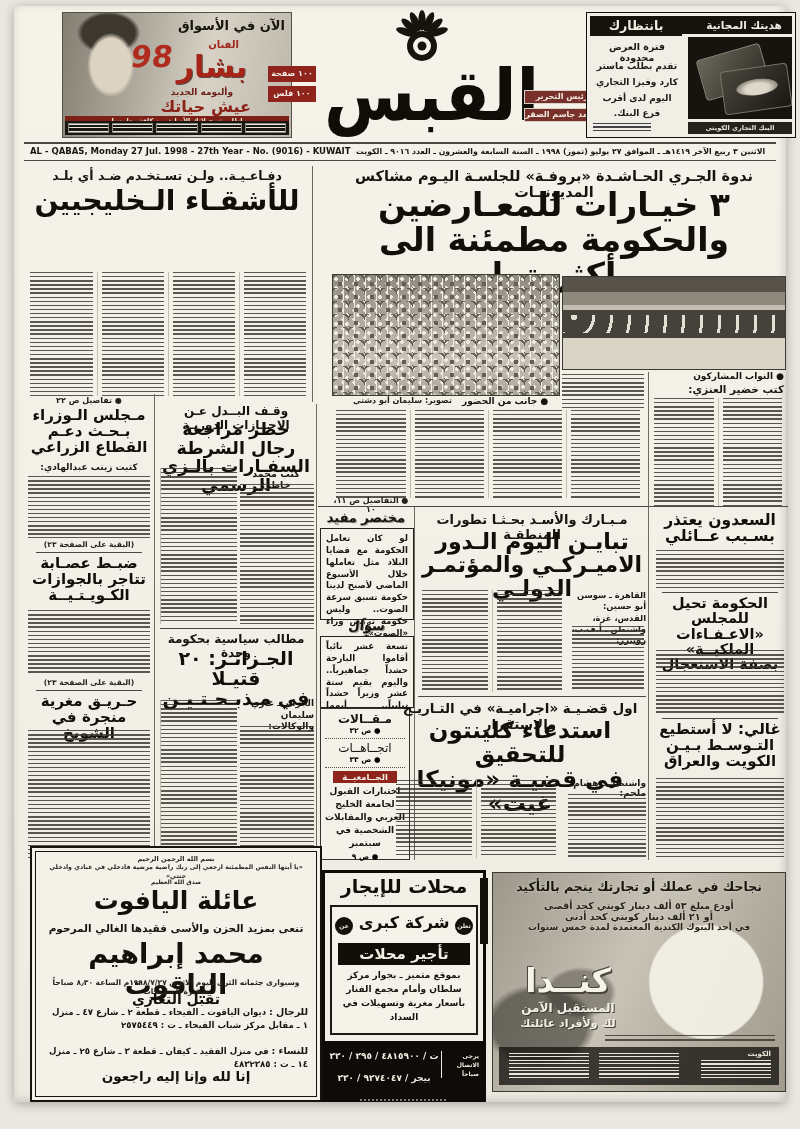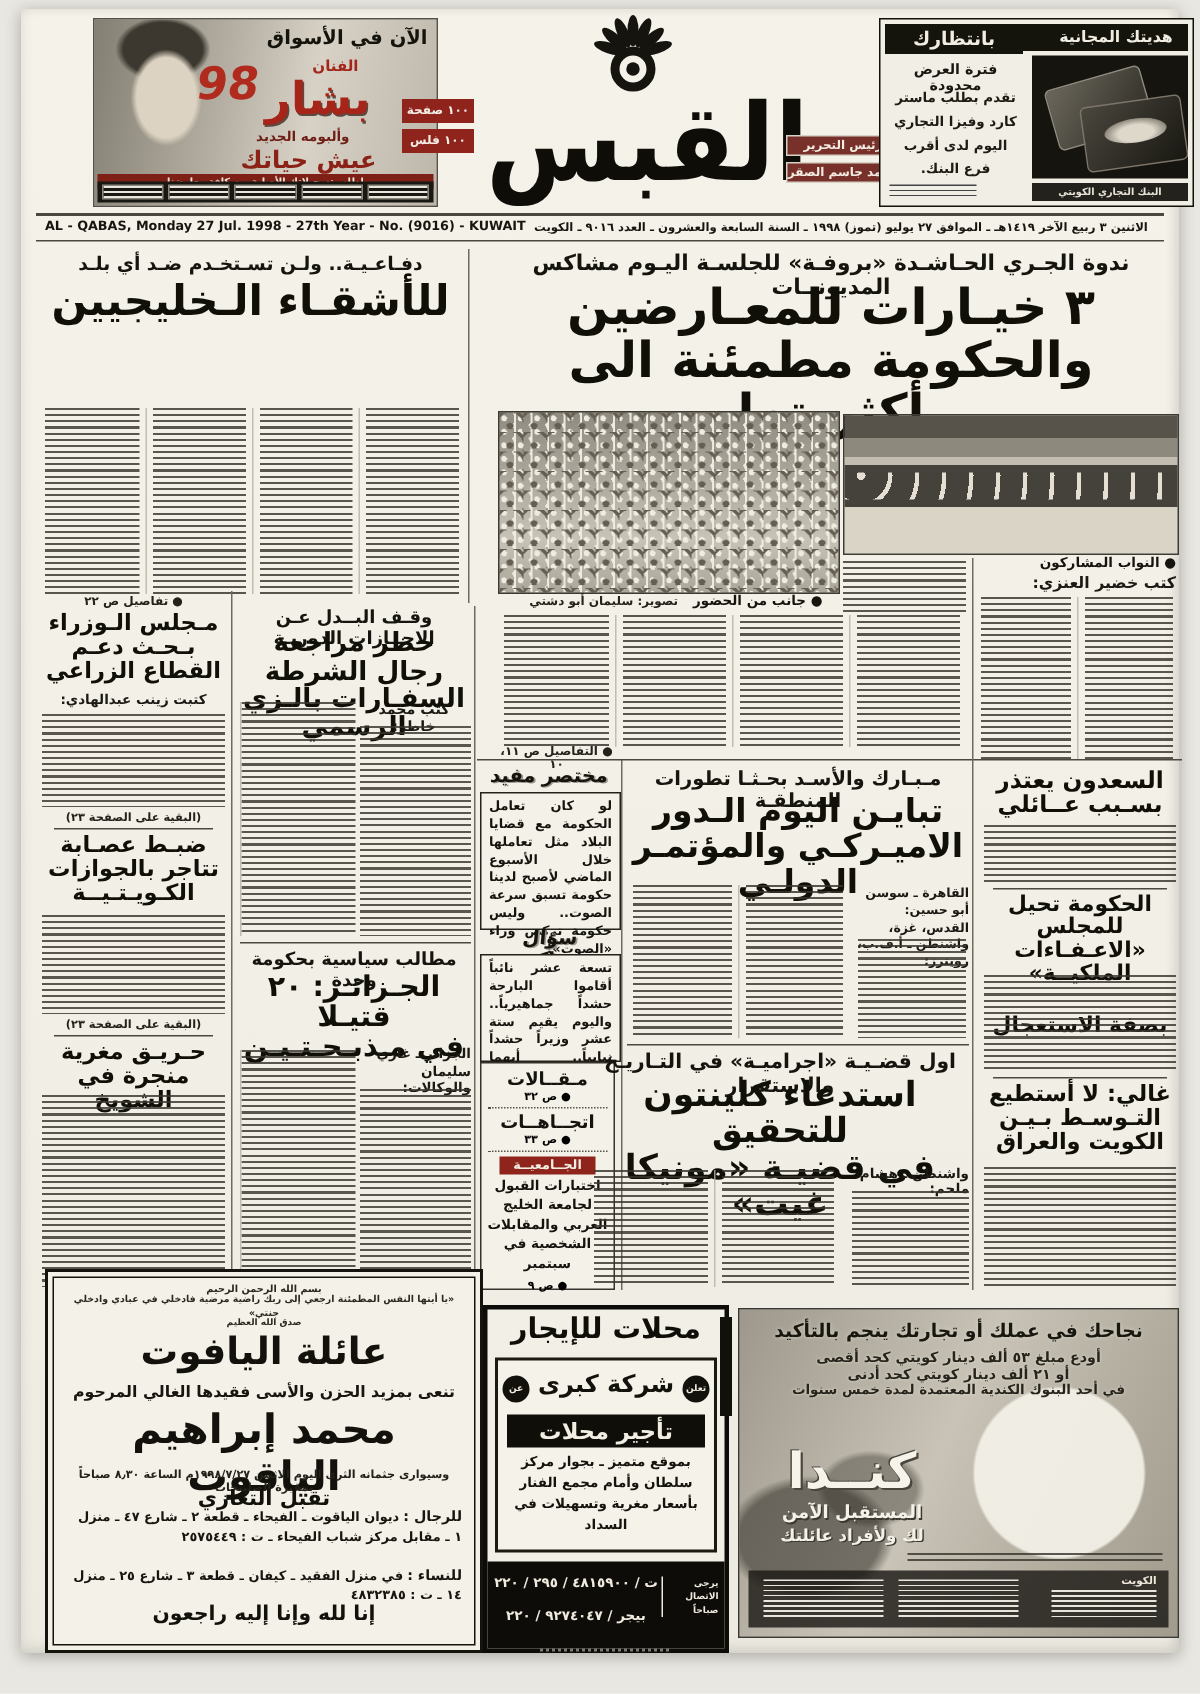--- a/index.html
+++ b/index.html
@@ -202,21 +202,21 @@
 
   <div class="abs vr" style="left:400px;top:500px;height:354px;"></div>
   <div class="abs hr" style="left:304px;top:500px;width:470px;"></div>
   <div class="abs boxh" style="left:306px;top:504px;width:92px;">مختصر مفيد</div>
   <div class="abs fbox" style="left:306px;top:522px;width:82px;height:82px;">لو كان تعامل الحكومة مع قضايا البلاد مثل تعاملها خلال الأسبوع الماضي لأصبح لدينا حكومة تسبق سرعة الصوت.. وليس حكومة تركض وراء «الصوت»!</div>
   <div class="abs boxh" style="left:306px;top:612px;width:92px;">سؤال مشاكس</div>
   <div class="abs fbox" style="left:306px;top:630px;width:82px;height:62px;">تسعة عشر نائباً أقاموا البارحة حشداً جماهيرياً.. واليوم يقيم ستة عشر وزيراً حشداً نيابياً.. أيهما سيغلب الآخر؟</div>
   <div class="abs" style="left:306px;top:702px;width:90px;height:152px;border:1px solid #35332b;background:#f4f1e9;padding:3px 4px;box-sizing:border-box;">
     <div style="font-size:12px;font-weight:900;text-align:center;color:#14130d;">مـقــالات</div>
     <div style="font-size:7.5px;font-weight:700;text-align:center;border-bottom:1px dotted #55524a;padding-bottom:3px;">● ص ٣٢</div>
-    <div style="font-size:12px;font-weight:700;text-align:center;color:#14130d;margin-top:2px;">اتجــاهــات</div>
+    <div style="font-size:12px;font-weight:400;text-align:center;color:#14130d;margin-top:2px;">اتجــاهــات</div>
     <div style="font-size:7.5px;font-weight:700;text-align:center;border-bottom:1px dotted #55524a;padding-bottom:3px;">● ص ٣٣</div>
     <div style="margin:3px auto 2px;width:64px;background:#8e241b;color:#f4efe6;font-size:8.5px;font-weight:700;text-align:center;line-height:12px;">الجــامعيــة</div>
     <div style="font-size:9px;font-weight:700;text-align:center;line-height:1.45;color:#14130d;">اختبارات القبول لجامعة الخليج العربي والمقابلات الشخصية في سبتمبر</div>
     <div style="font-size:7.5px;font-weight:700;text-align:center;margin-top:2px;">● ص ٩</div>
   </div>
 
   <div class="abs vr" style="left:634px;top:366px;height:488px;"></div>
   <div class="abs kick" style="left:404px;top:506px;width:228px;font-size:13px;">مـبـارك والأسـد بحـثـا تطورات المنطقـة</div>
   <div class="abs hl" style="left:404px;top:524px;width:228px;font-size:22px;">
     <span style="display:block;">تبايـن اليوم الـدور</span>
@@ -251,21 +251,21 @@
 
   <div class="abs hl" style="left:640px;top:506px;width:132px;font-size:15.5px;">
     <span style="display:block;">السعدون يعتذر</span>
     <span style="display:block;">بسـبب عــائلي</span>
   </div>
   <div class="abs g" style="left:642px;top:544px;width:128px;height:38px;"></div>
   <div class="abs hr" style="left:648px;top:586px;width:116px;"></div>
   <div class="abs hl" style="left:640px;top:590px;width:132px;font-size:14.5px;">
     <span style="display:block;">الحكومة تحيل للمجلس</span>
     <span style="display:block;">«الاعـفـاءات الملكيــة»</span>
-    <span style="display:block;margin-top:20px;">بصفة الاستعجال</span>
+    <span style="display:block;">بصفة الاستعجال</span>
   </div>
   <div class="abs g" style="left:642px;top:644px;width:128px;height:64px;"></div>
   <div class="abs hr" style="left:648px;top:712px;width:116px;"></div>
   <div class="abs hl" style="left:640px;top:716px;width:132px;font-size:15px;">
     <span style="display:block;">غالي: لا أستطيع</span>
     <span style="display:block;">التـوسـط بـيـن</span>
     <span style="display:block;">الكويت والعراق</span>
   </div>
   <div class="abs g" style="left:642px;top:772px;width:128px;height:80px;"></div>
 

